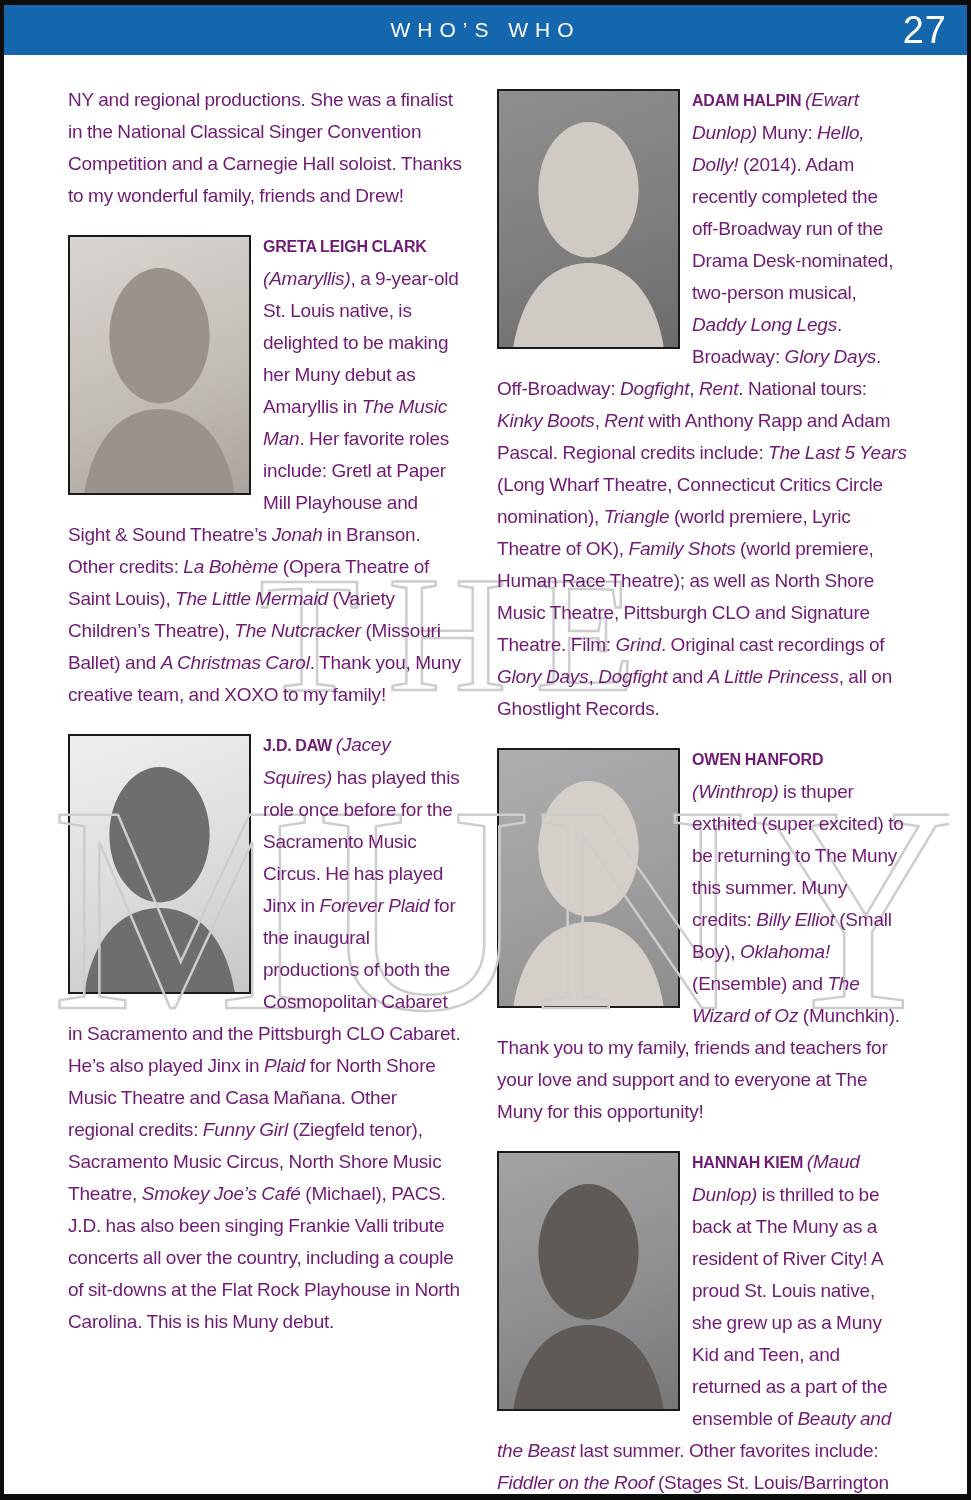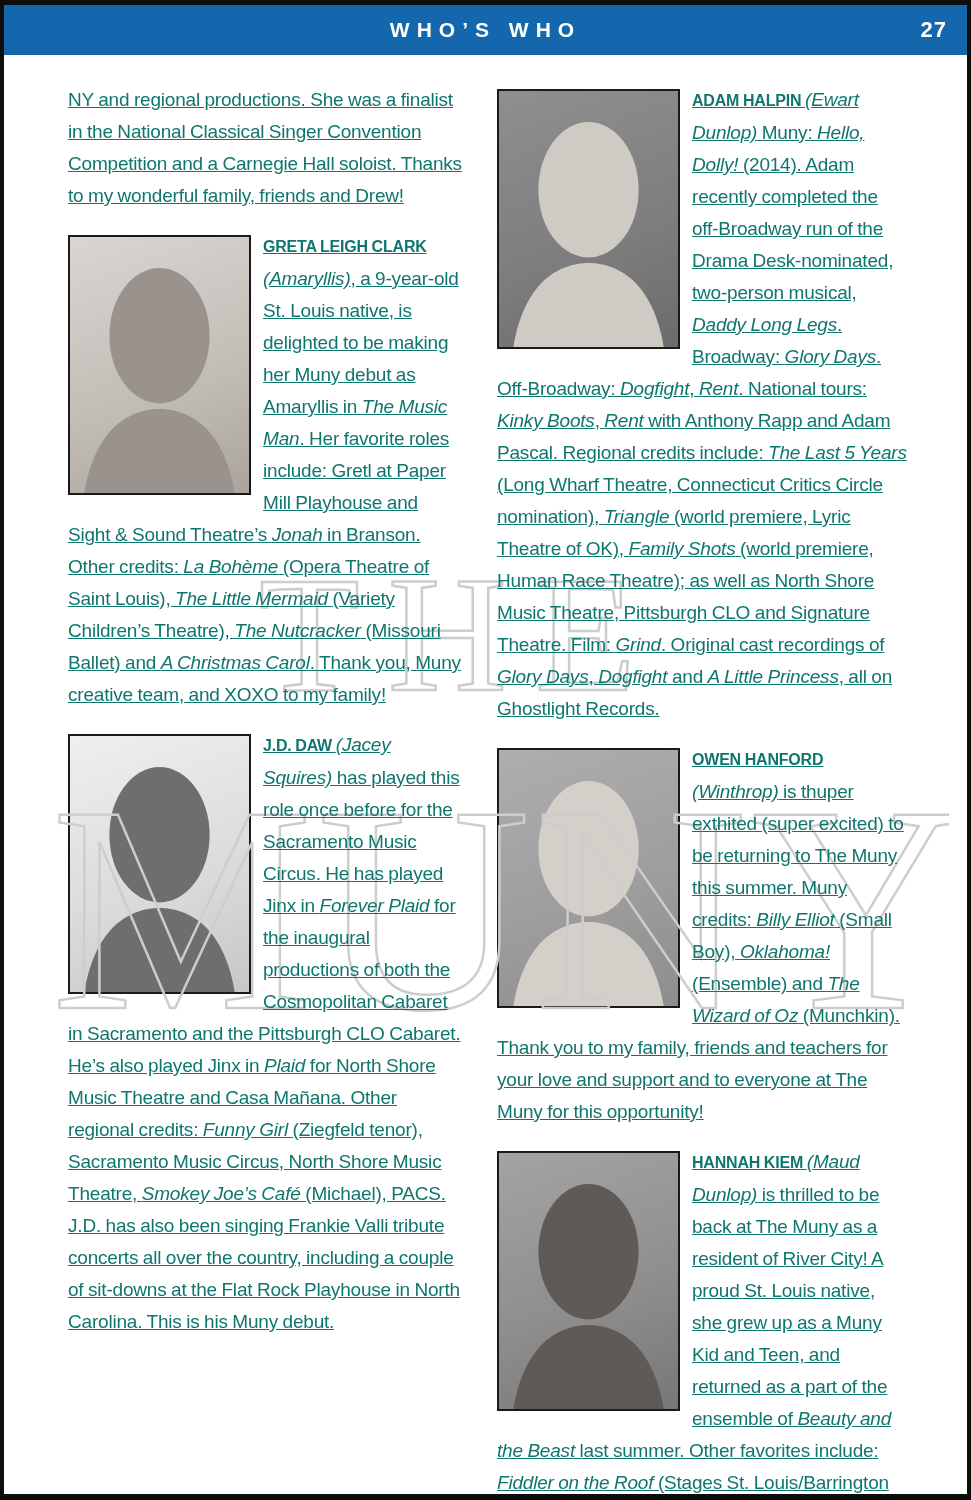--- a/index.html
+++ b/index.html
@@ -16,25 +16,25 @@
     overflow:hidden;
   }
   
   .topbar{
     position:relative;
     height:50px;
     background:#1467ac;
     display:flex;align-items:center;justify-content:center;
   }
   .topbar .title{
-    color:#ffffff;font-weight:bold;font-size:21px;letter-spacing:7px;
+    color:#ffffff;font-weight:normal;font-size:21px;letter-spacing:7px;
   }
   .topbar .pagenum{
     position:absolute;right:20px;top:50%;transform:translateY(-50%);
-    color:#ffffff;font-weight:bold;font-size:22px;letter-spacing:1px;text-align:center;
+    color:#ffffff;font-weight:normal;font-size:38px;letter-spacing:1px;text-align:center;
   }
   
   .watermark{
     position:absolute;left:45px;top:525px;
     width:900px;height:620px;
     z-index:2;pointer-events:none;
   }
   .watermark svg{display:block;width:100%;height:100%;}
   .watermark text{
     font-family:"Liberation Serif",serif;
@@ -49,23 +49,22 @@
     gap:35px;
   }
   .col{position:relative;}
   .col-left{width:394px;flex:none;}
   .col-right{width:411px;flex:none;}
   .bio{margin-top:18px;}
   .bio:first-child{margin-top:0;}
   .bio-text{
     font-size:19px;line-height:32px;
     letter-spacing:-0.2px;word-spacing:-0.5px;
-    color:#0f766e;
+    color:#701a75;
     text-align:left;
-    text-decoration:underline;
   }
   .seg{position:relative;z-index:3;}
   .seg-bold{font-weight:bold;font-size:16px;}
   .seg-italic{font-style:italic;}
   
   .photo{
     position:relative;z-index:1;
     float:left;
     width:179px;height:256px;
     border:2px solid #1a1a1a;

